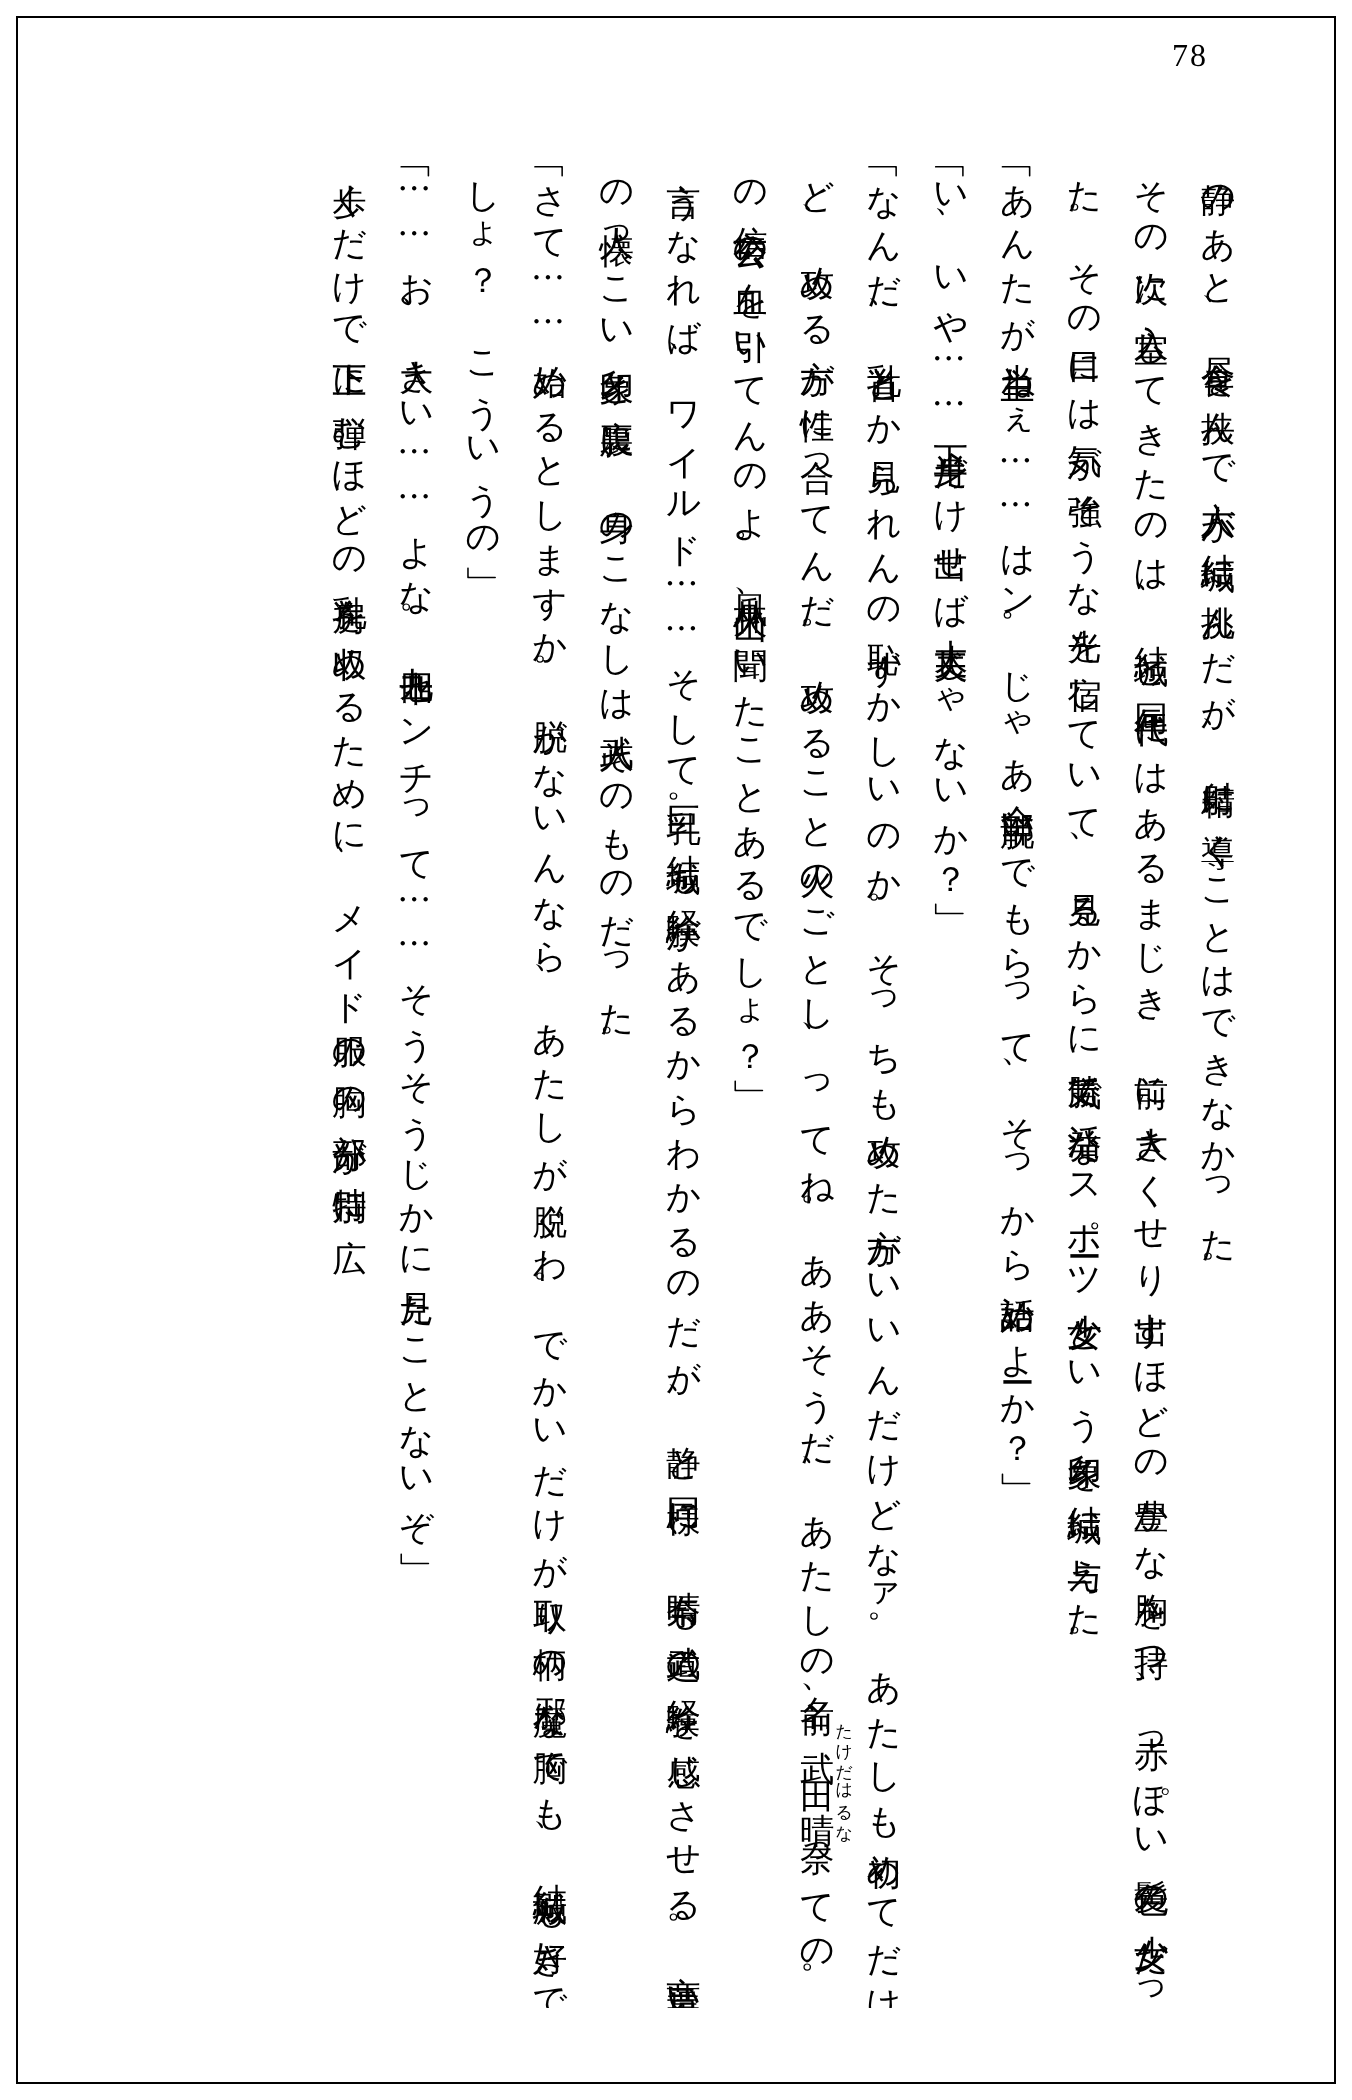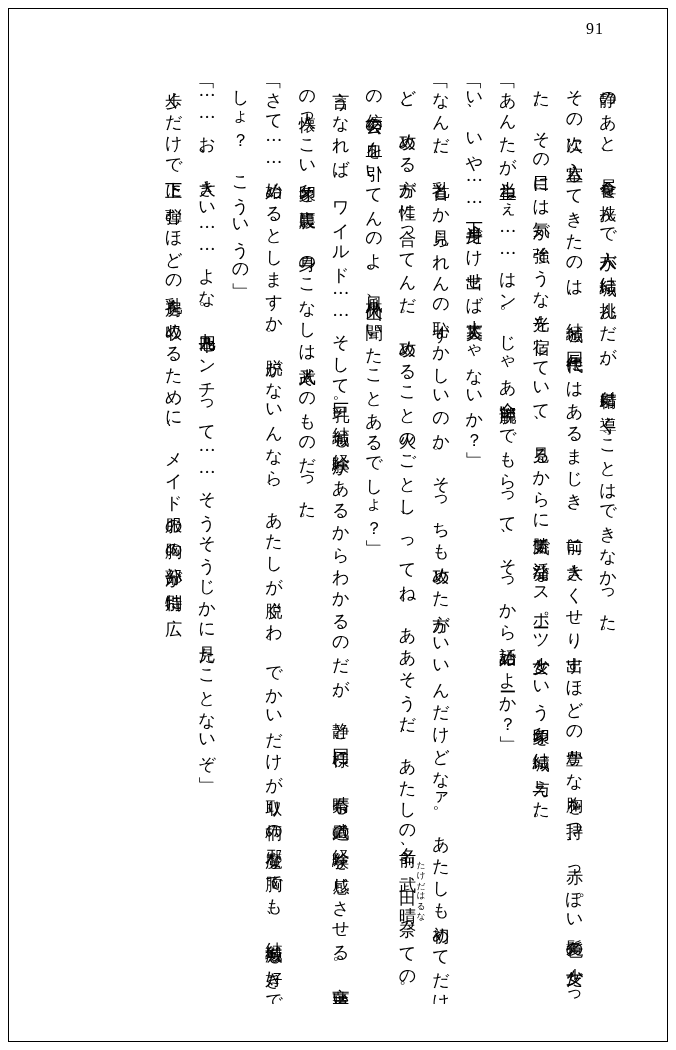--- a/index.html
+++ b/index.html
@@ -72,21 +72,21 @@
     line-height: 1;
   }
 </style>
 </head>
 <body>
 
 <div id="page">
 
   <div id="page-frame"></div>
 
-  <div id="page-number">91</div>
+  <div id="page-number">78</div>
 
   <div id="body-text">
     <p>静のあと、昼食を挟んで六人が結城に挑んだが、射精に導くことはできなかった。</p>
     <p>その次に入室してきたのは、結城と同年代にはあるまじき、前に大きくせり出すほどの豊かな胸を持つ、赤っぽい髪色の少女だった。その目には気が強そうな光を宿していて、見るからに勝気で活発なスポーツ少女という印象を結城に与えた。</p>
     <p>「あんたが当主ねぇ……はン。じゃあ全部脱いでもらって、そっから話始めよーか？」</p>
     <p>「い、いや……下半身だけ出せば大丈夫じゃないか？」</p>
     <p id="para-ruby">「なんだ、乳首とか見られんの恥ずかしいのか。そっちも攻めた方がいいんだけどなァ。あたしも初めてだけど、攻める方が性に合ってんだ。攻めること火のごとし、ってね。ああそうだ、あたしの名前、<ruby>武田<rt>たけだ</rt></ruby><ruby>晴奈<rt>はるな</rt></ruby>っての。甲斐の信玄公の血を引いてんのよ。風林火山、聞いたことあるでしょ？」</p>
     <p>言うなれば、ワイルド……そして巨乳。結城も経験があるからわかるのだが、静と同様に、晴奈も武道の経験を感じさせる。言葉遣いの人懐っこい印象と裏腹に、身のこなしは武人そのものだった。</p>
     <p>「さて……始めるとしますか。脱がないんなら、あたしが脱ぐわ。でかいだけが取り柄の邪魔な胸でも、結城殿も好きでしょ？ こういうの」</p>
     <p>「……お、大きい……よな。九十四センチって……そうそうじかに見たことないぞ」</p>

